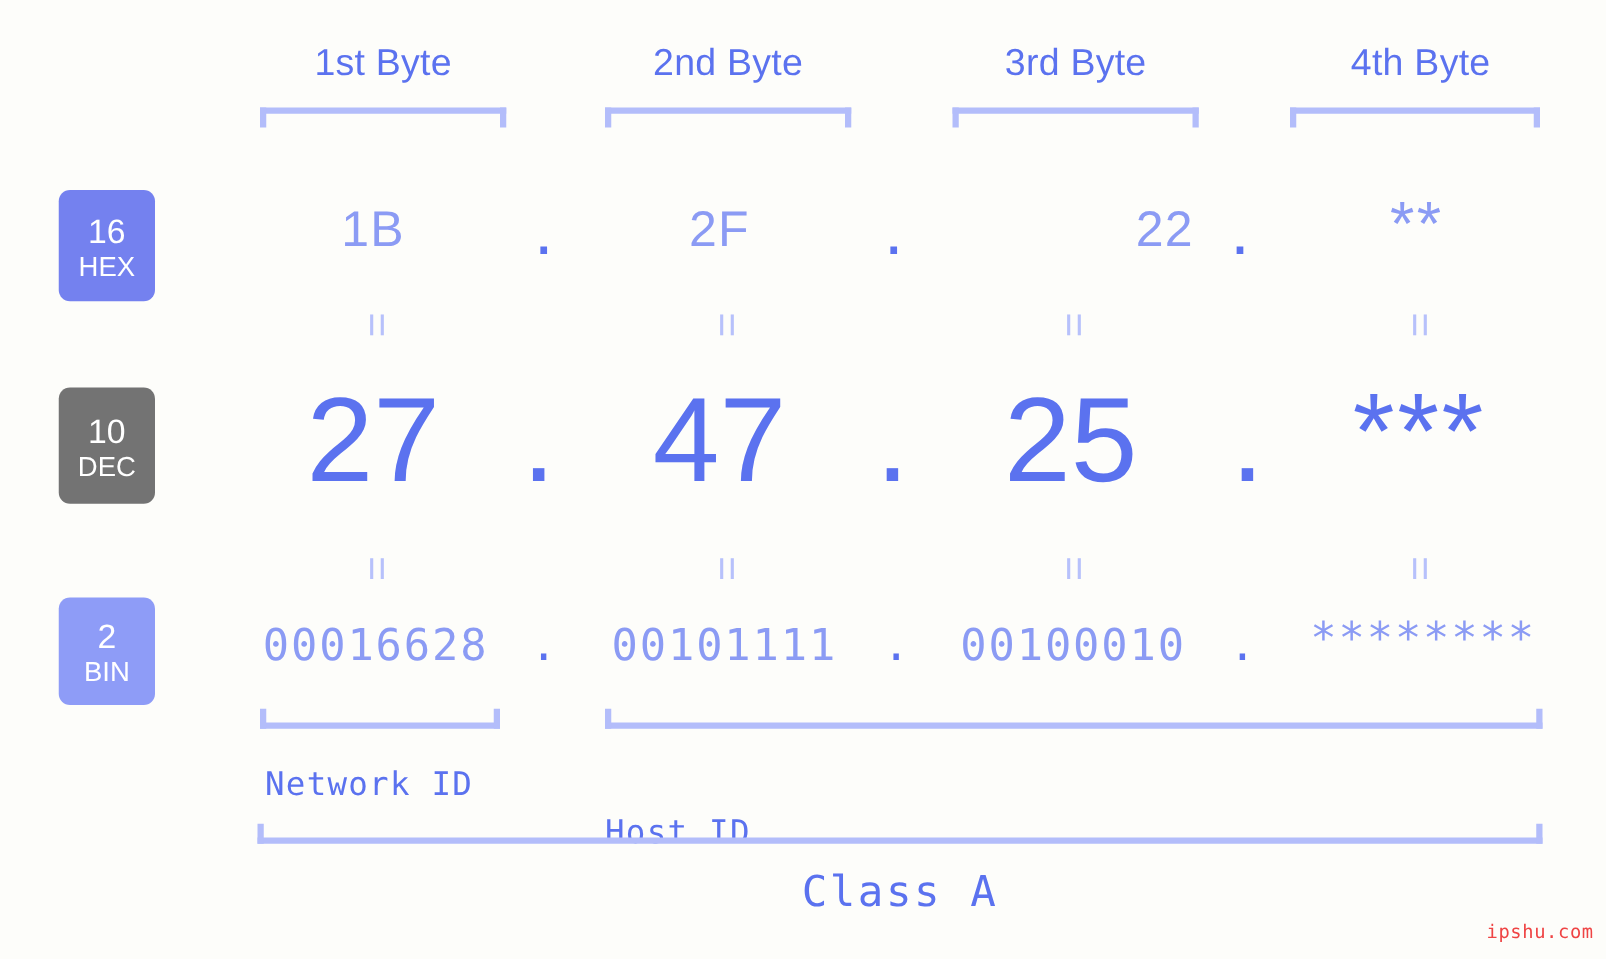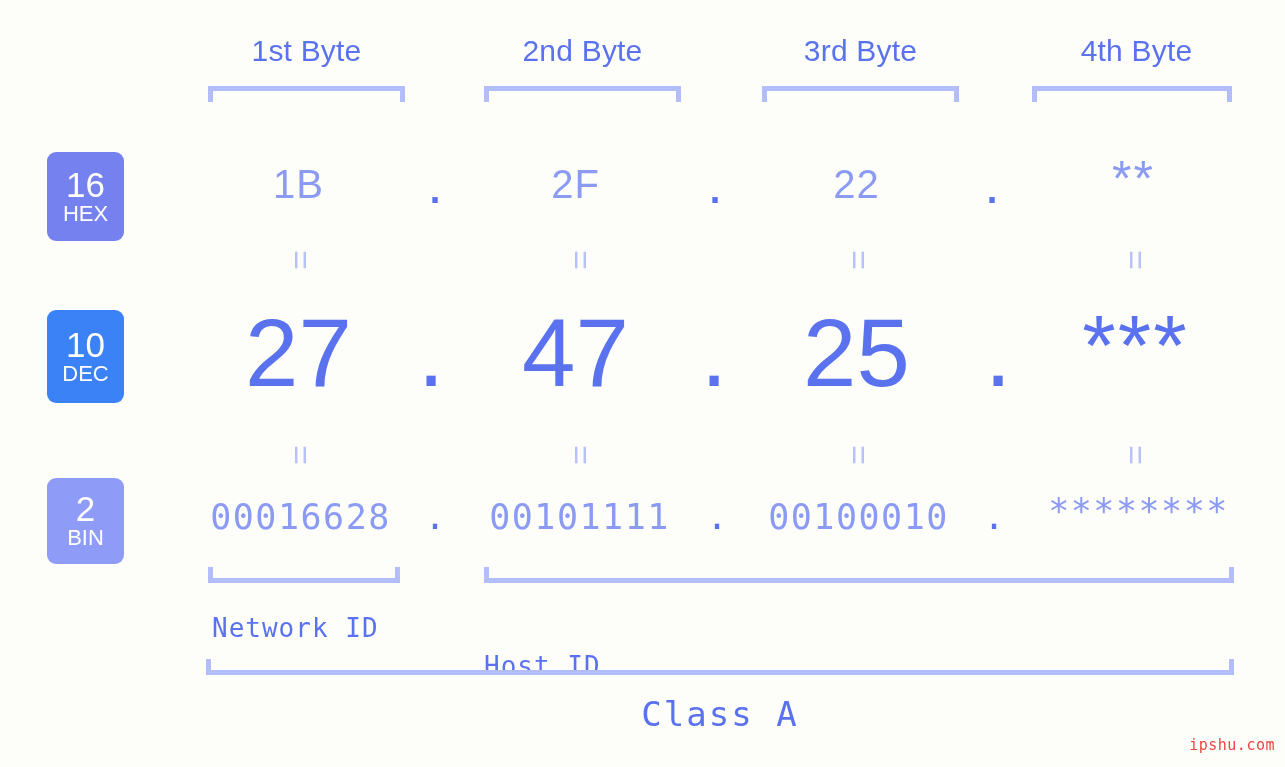--- a/index.html
+++ b/index.html
@@ -51,31 +51,31 @@
     border-radius: 9px;
     color: #ffffff;
     text-align: center;
     font-family: "Liberation Sans", sans-serif;
     display: flex;
     flex-direction: column;
     justify-content: center;
     align-items: center;
   }
   .badge .num {
-    font-size: 35px;
+    font-size: 27px;
     line-height: 34px;
     font-weight: 400;
   }
   .badge .nm {
     font-size: 22px;
     line-height: 24px;
     font-weight: 400;
   }
   #badge-hex { top: 152px; height: 89px; background: #7481ef; }
-  #badge-dec { top: 310px; height: 93px; background: #3b82f6; }
+  #badge-dec { top: 310px; height: 93px; background: #737373; }
   #badge-bin { top: 478px; height: 86px; background: #8e9cf7; }
 
   
   .cell {
     position: absolute;
     text-align: center;
   }
   .dot {
     position: absolute;
     text-align: center;
@@ -246,21 +246,21 @@
   </div>
   <div class="badge" id="badge-bin">
     <span class="num">2</span>
     <span class="nm">BIN</span>
   </div>
 
   <div class="cell hex-val" style="left:200px;width:197px;">1B</div>
   <div class="dot hex-dot" style="left:400px;width:70px;">.</div>
   <div class="cell hex-val" style="left:477px;width:197px;">2F</div>
   <div class="dot hex-dot" style="left:680px;width:70px;">.</div>
-  <div class="cell hex-val" style="left:758px;width:197px;">22</div>
+  <div class="cell hex-val" style="left:758px;width:197px;text-align:right;">22</div>
   <div class="dot hex-dot" style="left:957px;width:70px;">.</div>
   <div class="cell hex-star" style="left:1035px;width:197px;">**</div>
 
   <div class="eq" style="left:281px;top:243px;">=</div>
   <div class="eq" style="left:561px;top:243px;">=</div>
   <div class="eq" style="left:839px;top:243px;">=</div>
   <div class="eq" style="left:1116px;top:243px;">=</div>
 
   <div class="cell dec-val" style="left:200px;width:197px;">27</div>
   <div class="dot dec-dot" style="left:396px;width:70px;">.</div>

